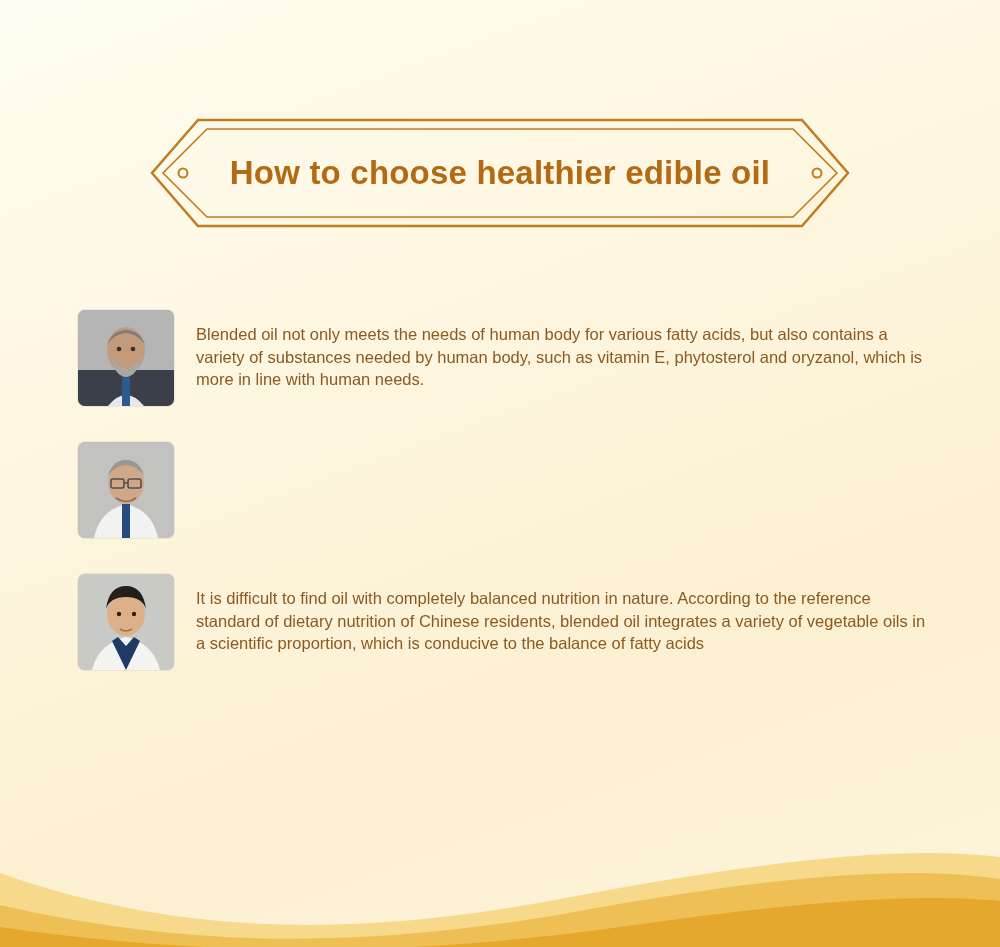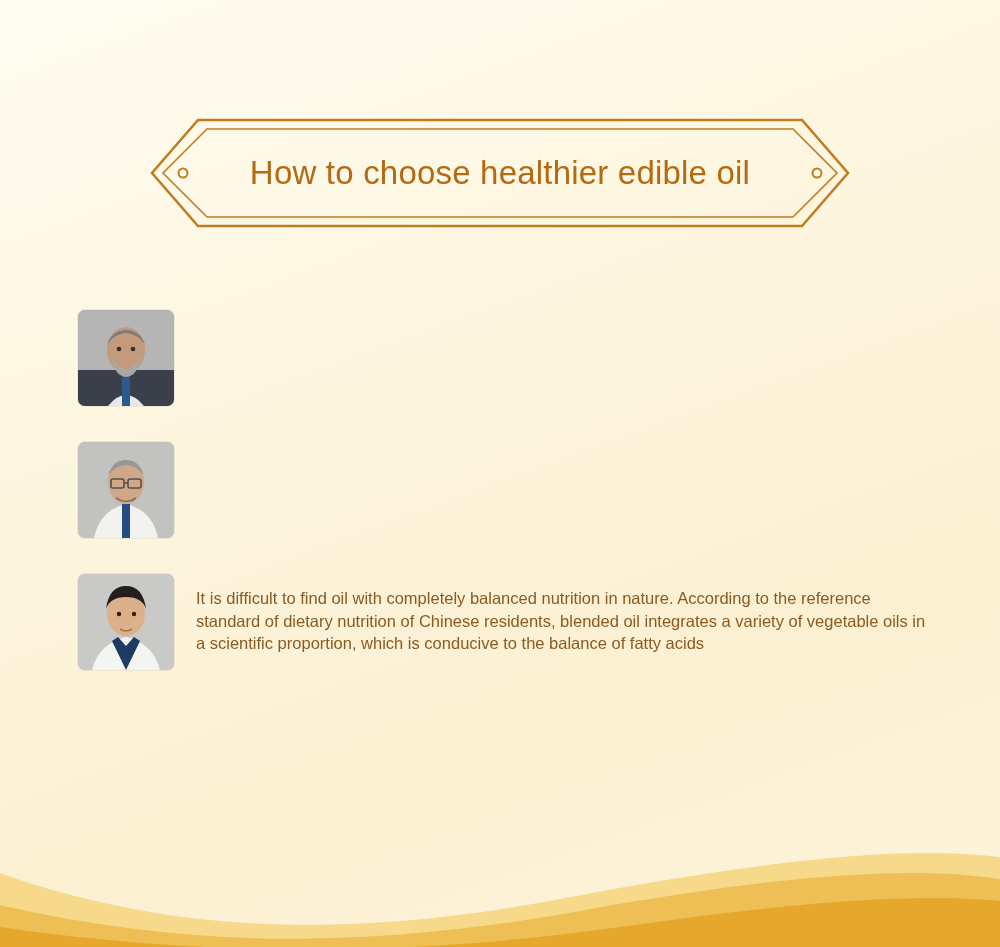--- a/index.html
+++ b/index.html
@@ -40,21 +40,21 @@
   .title-text {
     position: absolute;
     top: 0;
     left: 0;
     width: 700px;
     height: 110px;
     display: flex;
     align-items: center;
     justify-content: center;
     font-size: 33px;
-    font-weight: normal;
+    font-weight: bold;
     color: #b36a12;
     letter-spacing: 0.2px;
     white-space: nowrap;
   }
 
   
   .rows {
     position: absolute;
     top: 310px;
     left: 78px;
@@ -120,20 +120,21 @@
           <rect y="60" width="96" height="36" fill="#3b3f49"></rect>
           <path d="M30 96 q18 -22 36 0 z" fill="#e8e8ea"></path>
           <rect x="44" y="62" width="8" height="34" fill="#2c5a8c"></rect>
           <ellipse cx="48" cy="40" rx="19" ry="23" fill="#c49a7c"></ellipse>
           <path d="M29 34 q19 -22 38 0 q-6 -14 -19 -14 q-13 0 -19 14z" fill="#7e7d7b"></path>
           <path d="M33 46 q15 26 30 0 q-3 20 -15 21 q-12 -1 -15 -21z" fill="#a9a7a4"></path>
           <circle cx="41" cy="39" r="2.3" fill="#3a2e27"></circle>
           <circle cx="55" cy="39" r="2.3" fill="#3a2e27"></circle>
         </svg>
       </div>
+      <div class="row-text">Blended oil not only meets the needs of human body for various fatty acids, but also contains a variety of substances needed by human body, such as vitamin E, phytosterol and oryzanol, which is more in line with human needs.</div>
     </div>
 
     <div class="row">
       <div class="avatar">
         <svg width="96" height="96" viewBox="0 0 96 96" xmlns="http://www.w3.org/2000/svg">
           <rect width="96" height="96" fill="#c2c2c0"></rect>
           <path d="M16 96 q6 -28 32 -34 q26 6 32 34 z" fill="#f2f2f0"></path>
           <rect x="44" y="62" width="8" height="34" fill="#274c82"></rect>
           <ellipse cx="48" cy="40" rx="18" ry="22" fill="#cfa88a"></ellipse>
           <path d="M30 33 q18 -20 36 0 q-5 -15 -18 -15 q-13 0 -18 15z" fill="#9a9691"></path>

